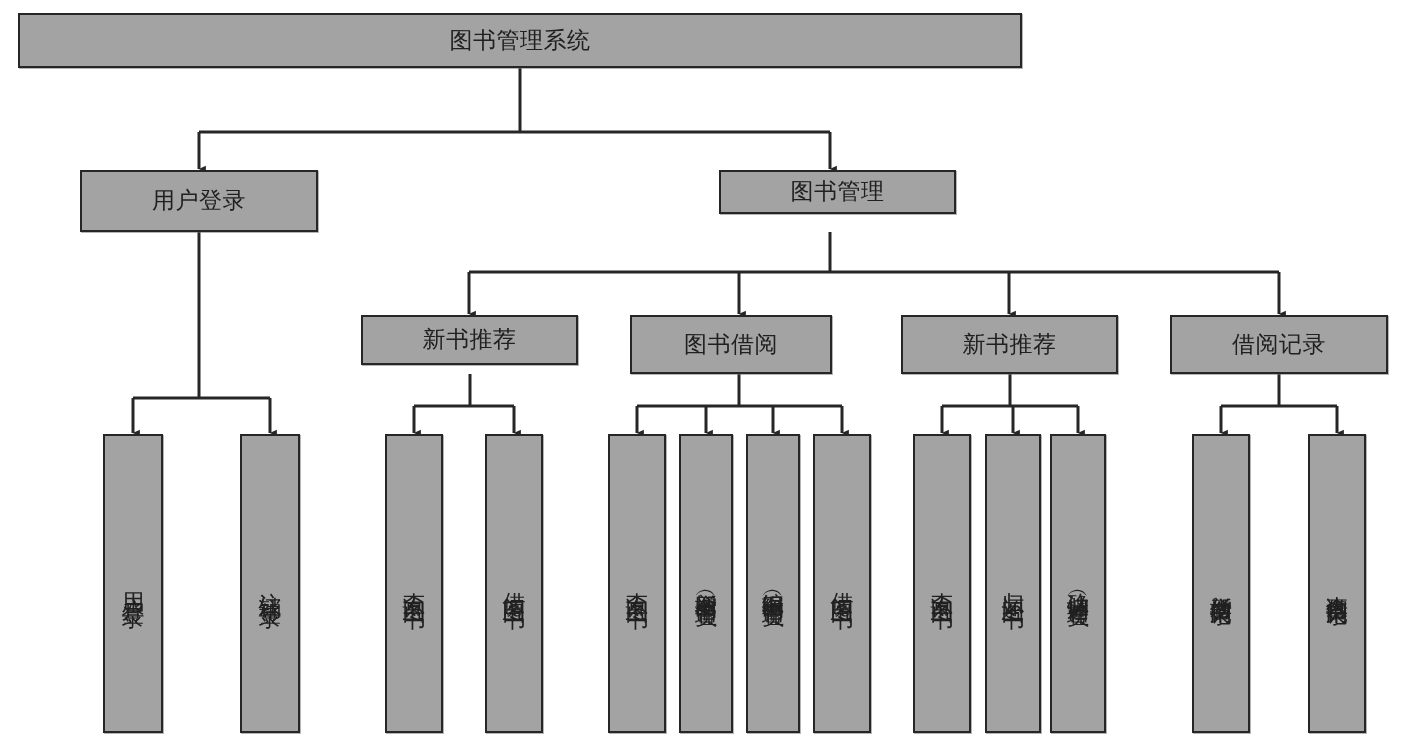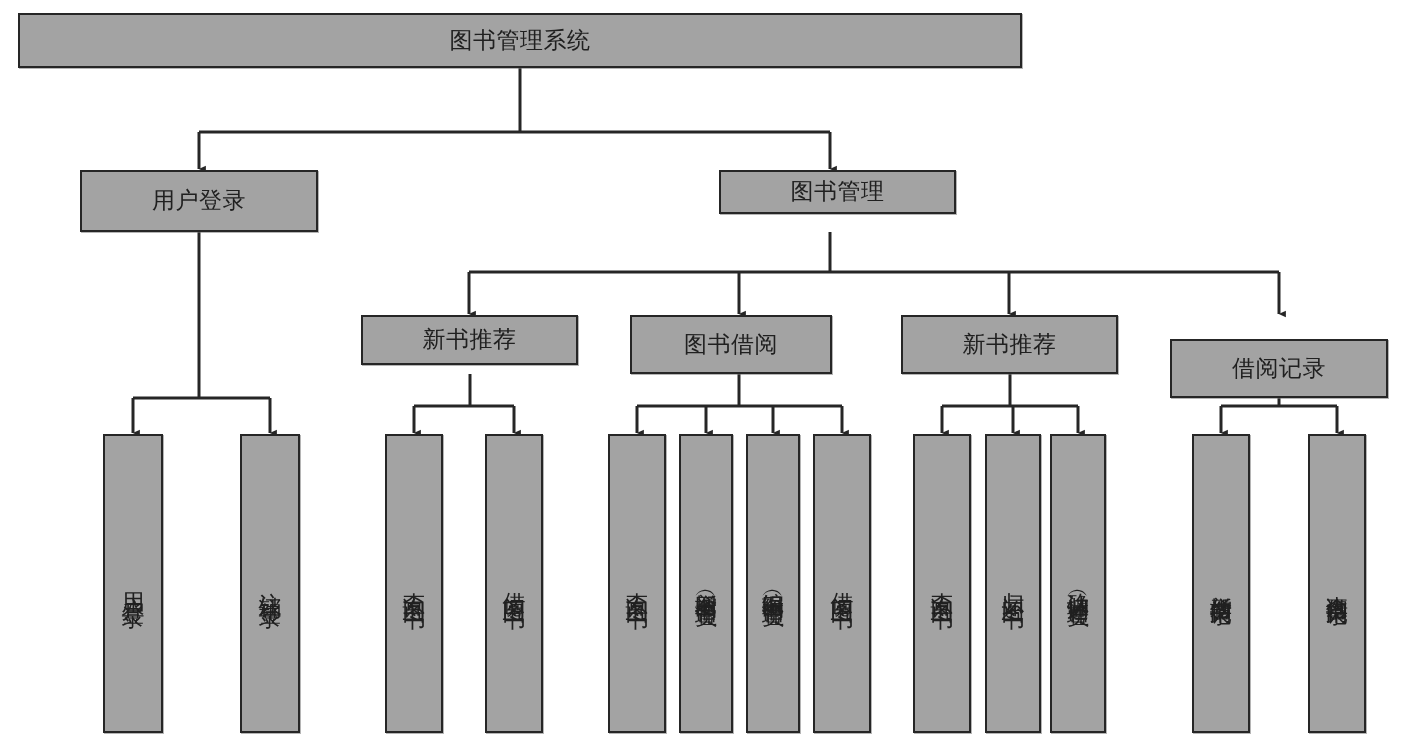--- a/index.html
+++ b/index.html
@@ -135,21 +135,21 @@
       </div>
       <div class="node horizontal" style="left: 361px; top: 315px; width: 217px; height: 50px;">
         <span class="node-label">新书推荐</span>
       </div>
       <div class="node horizontal" style="left: 630px; top: 315px; width: 202px; height: 59px;">
         <span class="node-label">图书借阅</span>
       </div>
       <div class="node horizontal" style="left: 901px; top: 315px; width: 217px; height: 59px;">
         <span class="node-label">新书推荐</span>
       </div>
-      <div class="node horizontal" style="left: 1170px; top: 315px; width: 218px; height: 59px; margin-top: 24px;">
+      <div class="node horizontal" style="left: 1170px; top: 315px; width: 218px; height: 59px;">
         <span class="node-label">借阅记录</span>
       </div>
       <div class="node vertical" style="left: 103px; top: 434px; width: 60px; height: 299px;">
         <span class="node-label">用户登录</span>
       </div>
       <div class="node vertical" style="left: 240px; top: 434px; width: 60px; height: 299px;">
         <span class="node-label">注销登录</span>
       </div>
       <div class="node vertical" style="left: 385px; top: 434px; width: 58px; height: 299px;">
         <span class="node-label">查询图书</span>

